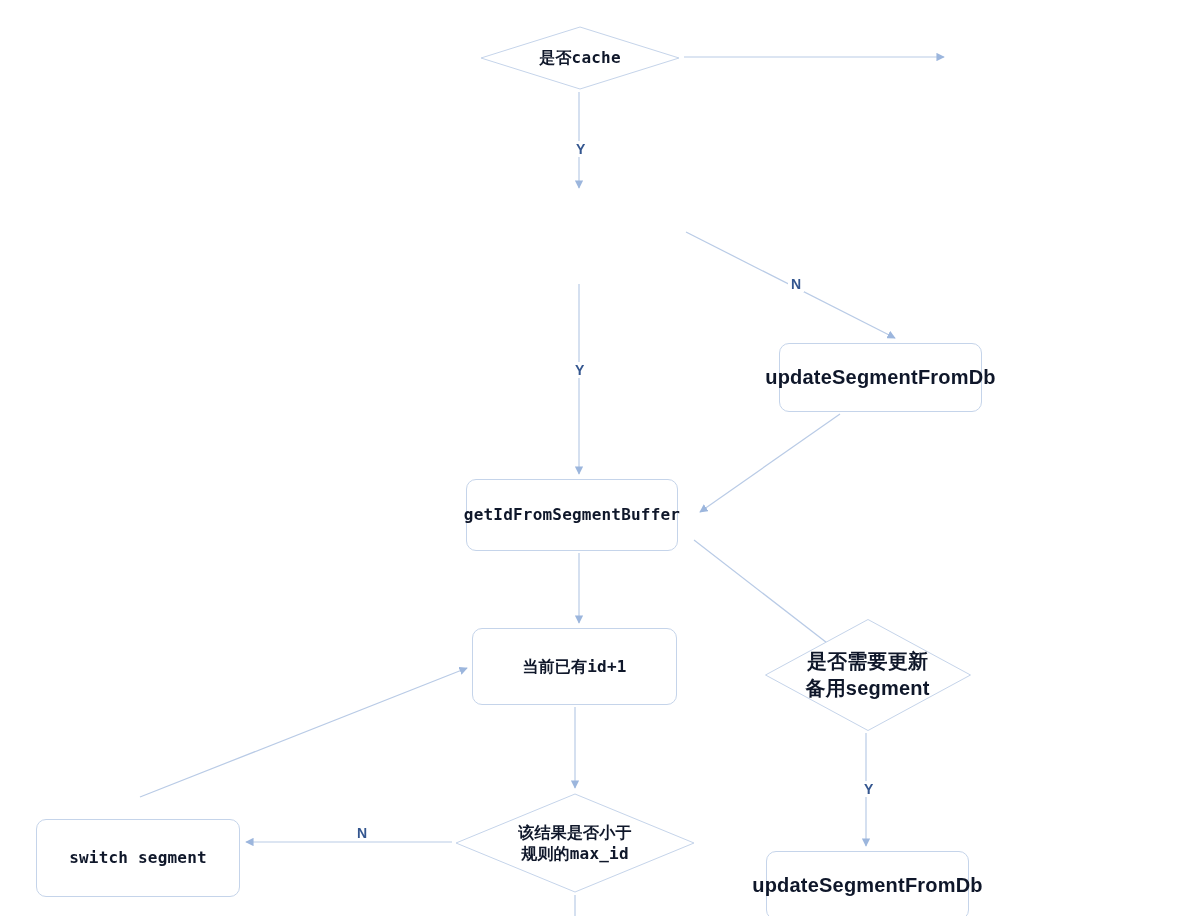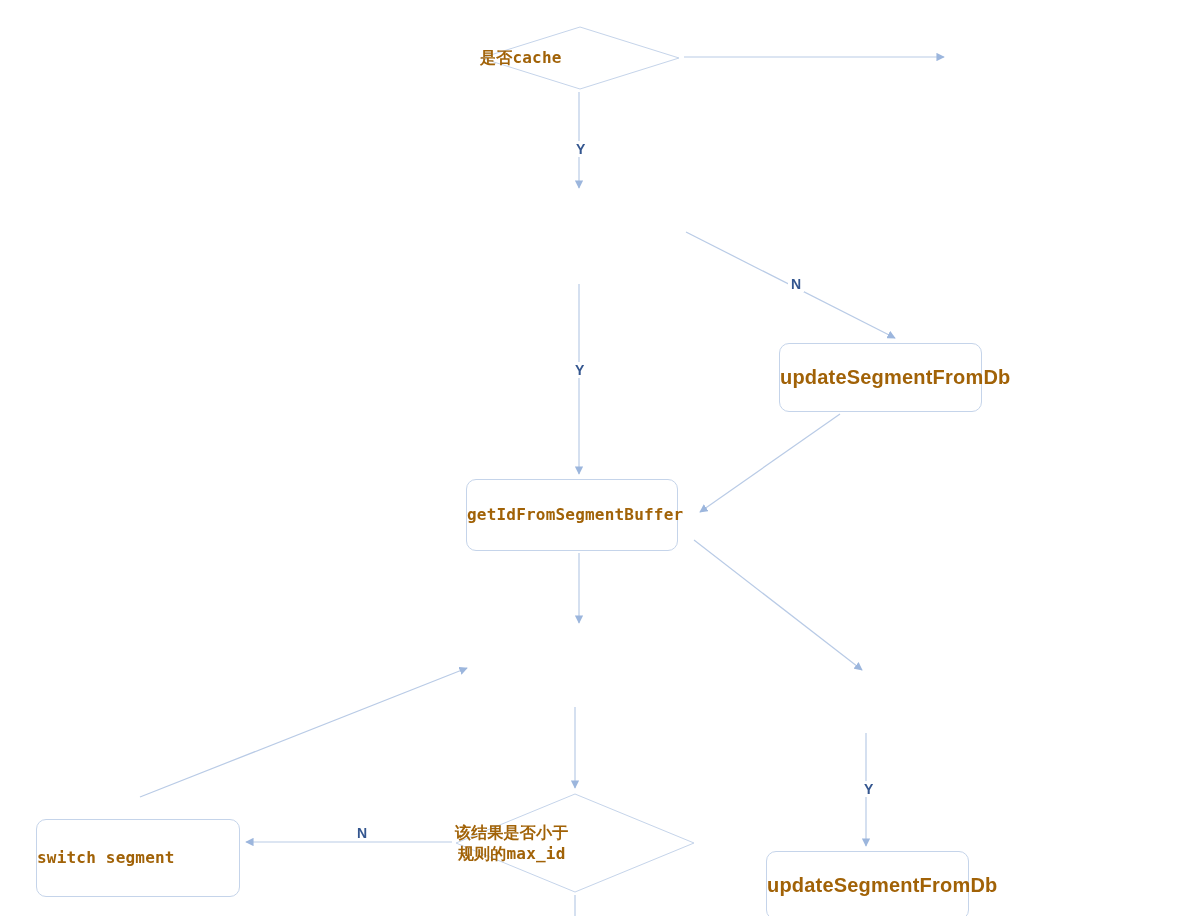--- a/index.html
+++ b/index.html
@@ -24,22 +24,23 @@
     top: 0;
     width: 1200px;
     height: 916px;
     pointer-events: none;
   }
   .node {
     position: absolute;
     box-sizing: border-box;
     display: flex;
     align-items: center;
+    justify-content: center;
     text-align: center;
-    color: #a16207;
+    color: #0f172a;
   }
   .node .label {
     position: relative;
     z-index: 2;
     line-height: 1.32;
     letter-spacing: 0.2px;
     white-space: pre-line;
   }
   
   .node.process {
@@ -142,21 +143,33 @@
 
 
   <div class="node process" style="left:779px; top:343px; width:203px; height:69px;">
     <span class="label sans">updateSegmentFromDb</span>
   </div>
 
   <div class="node process" style="left:466px; top:479px; width:212px; height:72px;">
     <span class="label mono">getIdFromSegmentBuffer</span>
   </div>
 
+  <div class="node process" style="left:472px; top:628px; width:205px; height:77px;">
+    <span class="label mono">当前已有id+1</span>
+  </div>
 
+  <div class="node decision" style="left:764px; top:618px; width:207px; height:113px;">
+    <span class="dia">
+      <svg viewBox="0 0 207 113" preserveAspectRatio="none">
+        <polygon points="103.5,1 206,56.5 103.5,112 1,56.5" fill="#ffffff" stroke="#c5d4ea" stroke-width="1"></polygon>
+      </svg>
+    </span>
+    <span class="label sans">是否需要更新
+备用segment</span>
+  </div>
 
   <div class="node decision" style="left:455px; top:793px; width:240px; height:100px;">
     <span class="dia">
       <svg viewBox="0 0 240 100" preserveAspectRatio="none">
         <polygon points="120,1 239,50 120,99 1,50" fill="#ffffff" stroke="#c5d4ea" stroke-width="1"></polygon>
       </svg>
     </span>
     <span class="label mono">该结果是否小于
 规则的max_id</span>
   </div>

